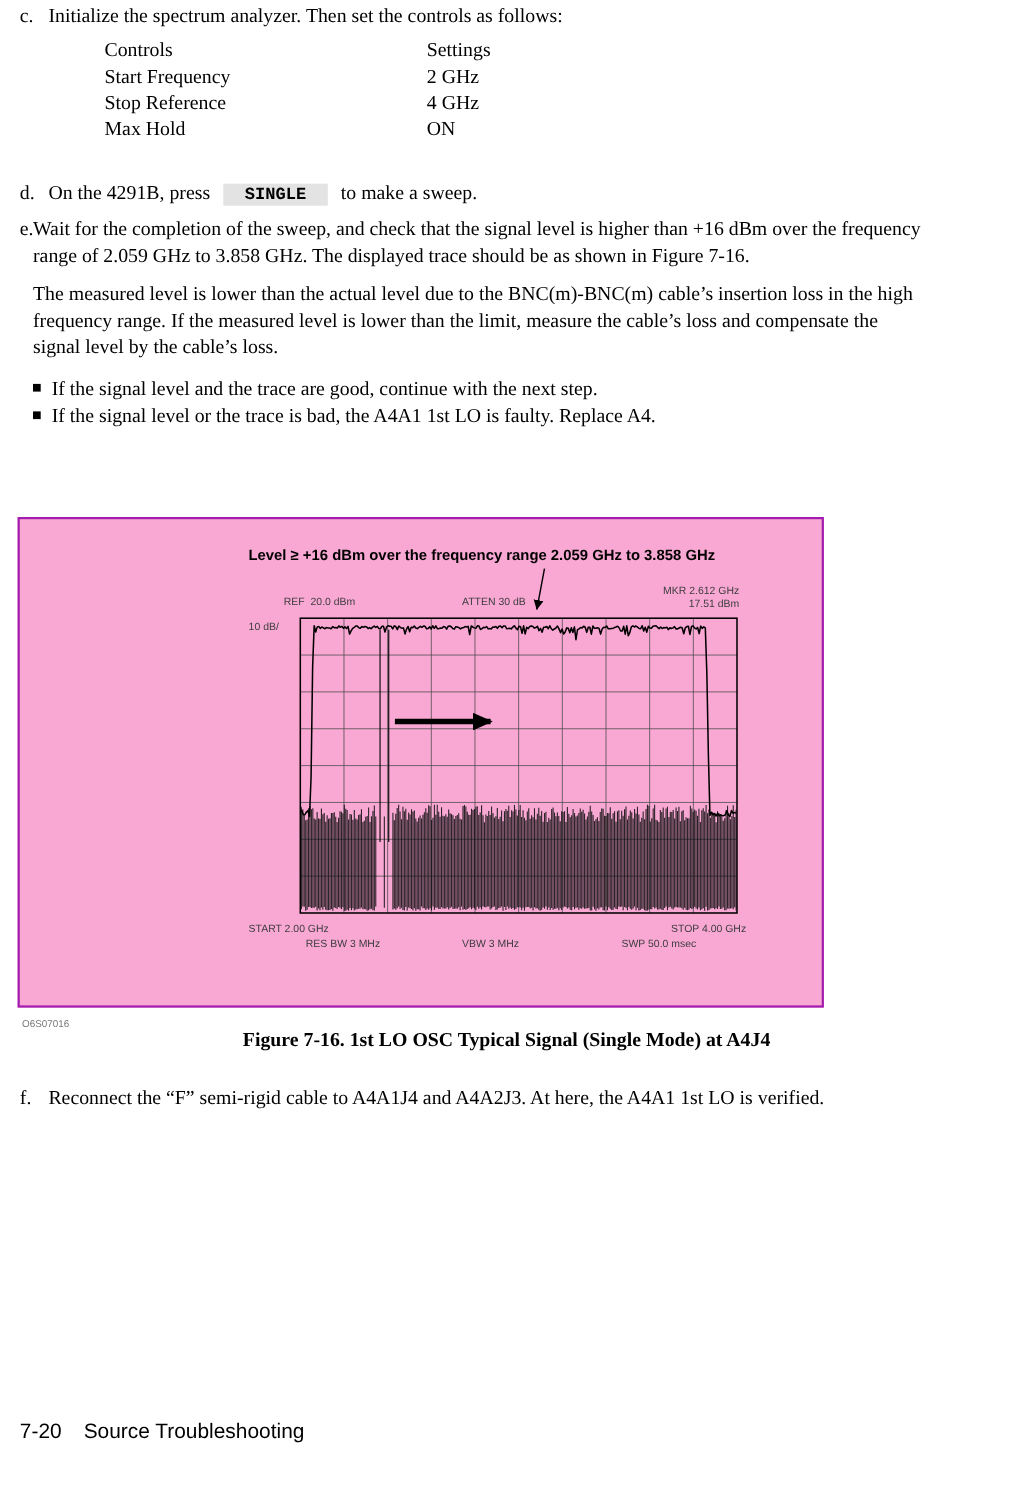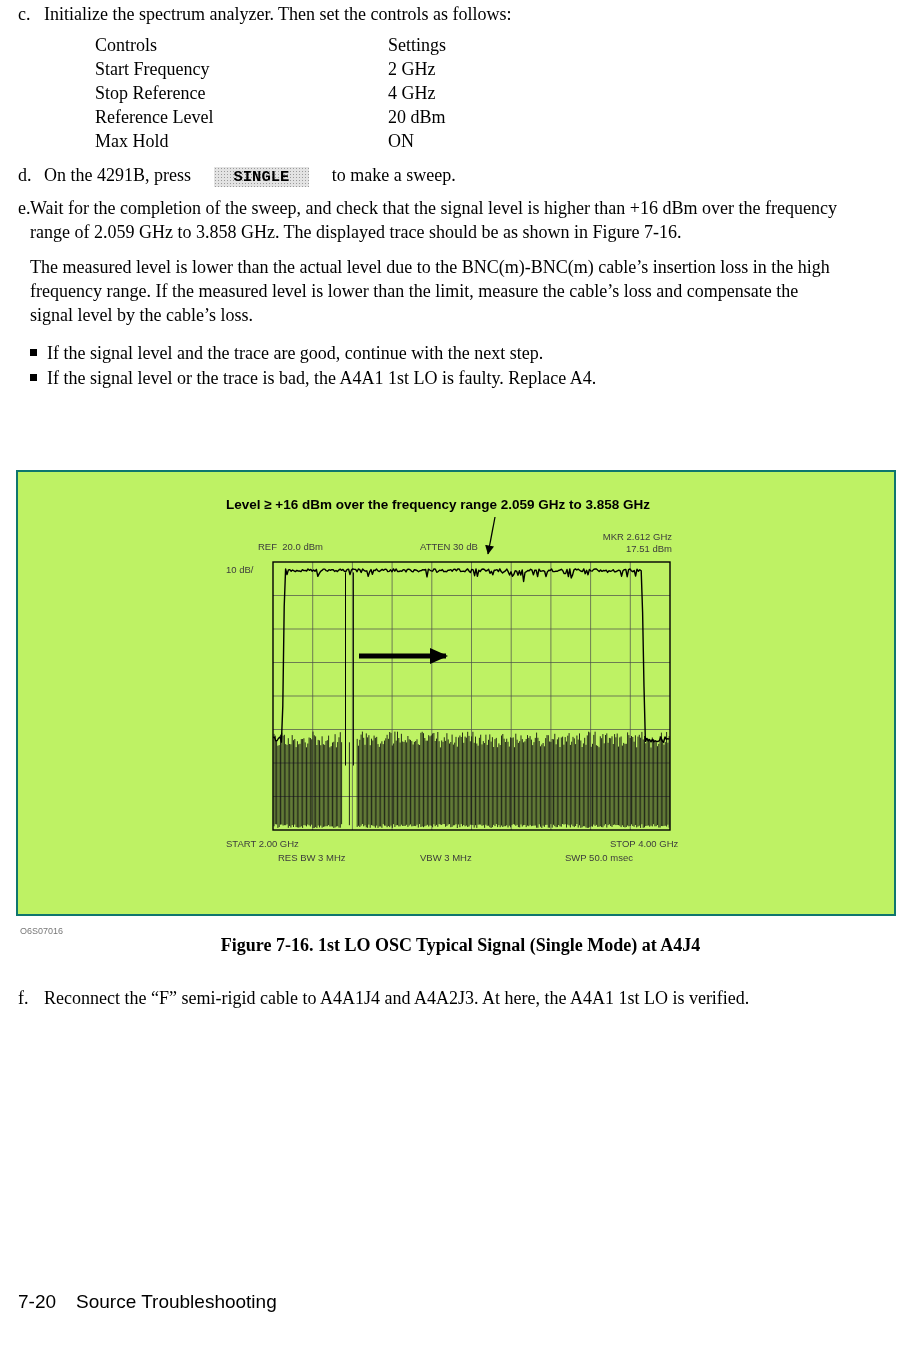--- a/index.html
+++ b/index.html
@@ -18,29 +18,29 @@
   .bullets { margin-top:14px; }
   .bullet { position:relative; padding-left:17px; margin-bottom:1px; max-width:760px; }
   .sq {
     position:absolute; left:0; top:8px; width:7px; height:7px; background:#000;
   }
   .keycap {
     font-family:"Liberation Mono", monospace; font-weight:bold; font-size:15.5px;
     background-color:#e3e3e3;
     background-image:radial-gradient(#9a9a9a 22%, transparent 23%);
     background-size:3px 3px;
-    padding:1px 20px; margin:0 18px;
+    padding:1px 20px; margin:0 7px;
   }
   .ctl-table { position:absolute; top:33px; left:95px; }
   .ctl-row { display:flex; height:24px; }
   .ctl-row .c1 { width:293px; display:inline-block; }
   .ctl-header { font-weight:normal; }
   .figure-box {
-    position:absolute; top:470px; left:16px; width:880px; height:446px;
-    border:2px solid #0f766e; background:#bef264;
+    position:absolute; top:470px; left:16px; width:733px; height:446px;
+    border:2px solid #a21caf; background:#f9a8d4;
   }
   .figure-box svg { display:block; }
   .ann { font-family:"Liberation Sans", sans-serif; font-weight:bold; font-size:13.5px; fill:#000; }
   .sal { font-family:"Liberation Sans", sans-serif; font-size:9.5px; fill:#3c3c3c; }
   .thin-arrow { stroke:#000; stroke-width:1.3; }
   .thick-arrow { stroke:#000; stroke-width:5; }
   .fig-code {
     position:absolute; top:919px; left:20px;
     font-family:"Liberation Sans", sans-serif; font-size:9px; color:#777;
   }
@@ -67,24 +67,20 @@
     <span class="c1">Controls</span>
     <span>Settings</span>
   </div>
   <div class="ctl-row">
     <span class="c1">Start Frequency</span>
     <span>2 GHz</span>
   </div>
   <div class="ctl-row">
     <span class="c1">Stop Reference</span>
     <span>4 GHz</span>
-  </div>
-  <div class="ctl-row">
-    <span class="c1">Reference Level</span>
-    <span>20 dBm</span>
   </div>
   <div class="ctl-row">
     <span class="c1">Max Hold</span>
     <span>ON</span>
   </div>
 </div>
 
 <div class="step" style="top:163px">
   <span class="step-label">d.</span>
   <p class="step-body first"><span>On the 4291B, press </span><span class="keycap">SINGLE</span><span> to make a sweep.</span></p>

